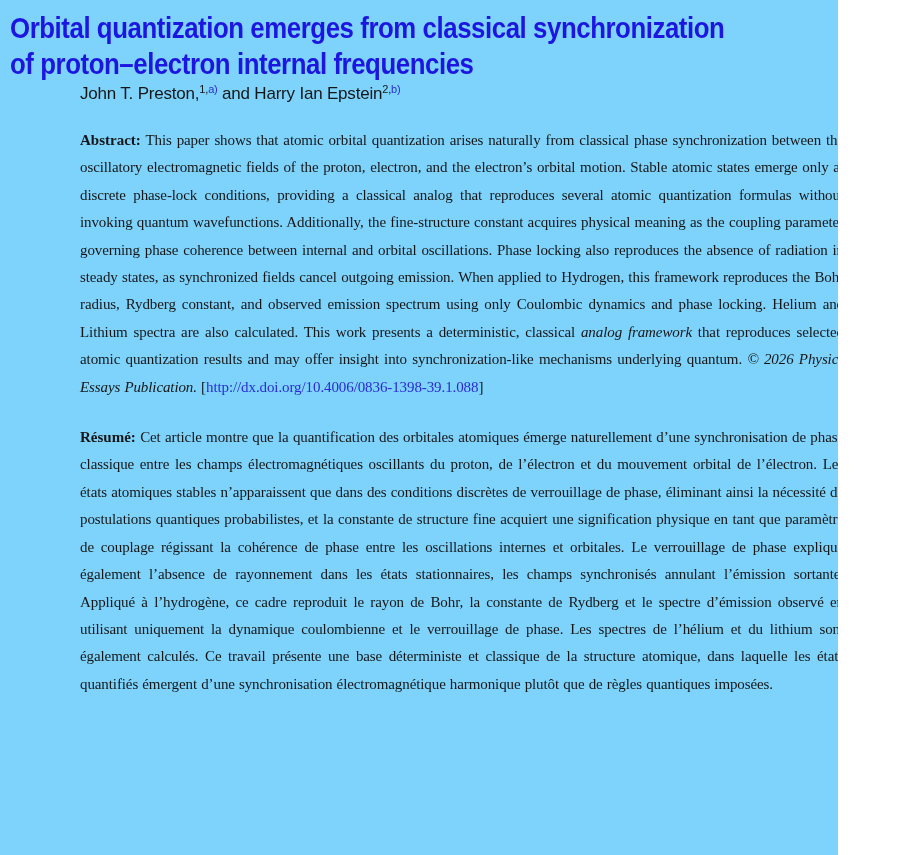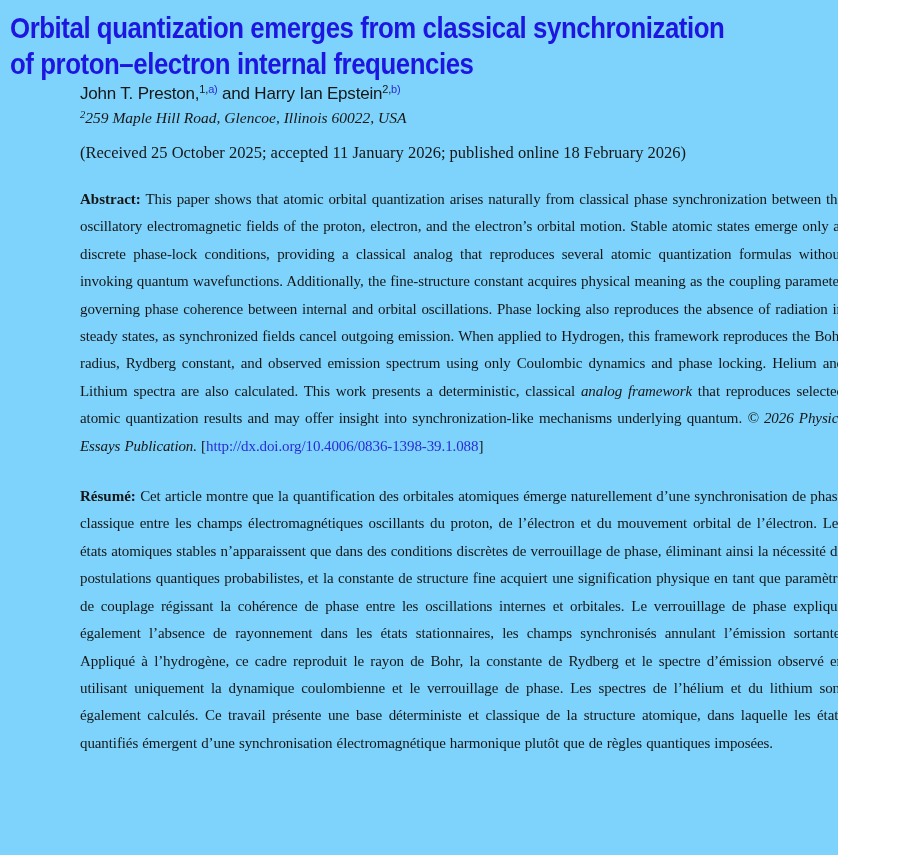--- a/index.html
+++ b/index.html
@@ -79,23 +79,21 @@
   <h1 class="title">
     <span class="tline">Orbital quantization emerges from classical synchronization</span>
     <span class="tline">of proton–electron internal frequencies</span>
   </h1>
 
   <div class="content">
 
     <div class="author-line"><span>John T. Preston,</span><sup><span>1,</span><a class="link">a)</a></sup><span> and </span><span>Harry Ian Epstein</span><sup><span>2,</span><a class="link">b)</a></sup></div>
 
     <div class="affiliations">
-      <div class="affil"><sup>2</sup><span>259 Maple Hill Road, Glencoe, Illinois 60022, USA</span></div>
     </div>
 
-    <div class="dates">(Received 25 October 2025; accepted 11 January 2026; published online 18 February 2026)</div>
 
     <p class="para"><b>Abstract:</b><span> This paper shows that atomic orbital quantization arises naturally from classical phase synchronization between the oscillatory electromagnetic fields of the proton, electron, and the electron’s orbital motion. Stable atomic states emerge only at discrete phase-lock conditions, providing a classical analog that reproduces several atomic quantization formulas without invoking quantum wavefunctions. Additionally, the fine-structure constant acquires physical meaning as the coupling parameter governing phase coherence between internal and orbital oscillations. Phase locking also reproduces the absence of radiation in steady states, as synchronized fields cancel outgoing emission. When applied to Hydrogen, this framework reproduces the Bohr radius, Rydberg constant, and observed emission spectrum using only Coulombic dynamics and phase locking. Helium and Lithium spectra are also calculated. This work presents a deterministic, classical </span><i>analog framework</i><span> that reproduces selected atomic quantization results and may offer insight into synchronization-like mechanisms underlying quantum. </span><i>© 2026 Physics Essays Publication.</i><span> [</span><a class="link">http://dx.doi.org/10.4006/0836-1398-39.1.088</a><span>]</span></p>
 
     <p class="para"><b>Résumé:</b><span> Cet article montre que la quantification des orbitales atomiques émerge naturellement d’une synchronisation de phase classique entre les champs électromagnétiques oscillants du proton, de l’électron et du mouvement orbital de l’électron. Les états atomiques stables n’apparaissent que dans des conditions discrètes de verrouillage de phase, éliminant ainsi la nécessité de postulations quantiques probabilistes, et la constante de structure fine acquiert une signification physique en tant que paramètre de couplage régissant la cohérence de phase entre les oscillations internes et orbitales. Le verrouillage de phase explique également l’absence de rayonnement dans les états stationnaires, les champs synchronisés annulant l’émission sortante. Appliqué à l’hydrogène, ce cadre reproduit le rayon de Bohr, la constante de Rydberg et le spectre d’émission observé en utilisant uniquement la dynamique coulombienne et le verrouillage de phase. Les spectres de l’hélium et du lithium sont également calculés. Ce travail présente une base déterministe et classique de la structure atomique, dans laquelle les états quantifiés émergent d’une synchronisation électromagnétique harmonique plutôt que de règles quantiques imposées.</span></p>
 
   </div>
 </div>
 
 </body></html>

